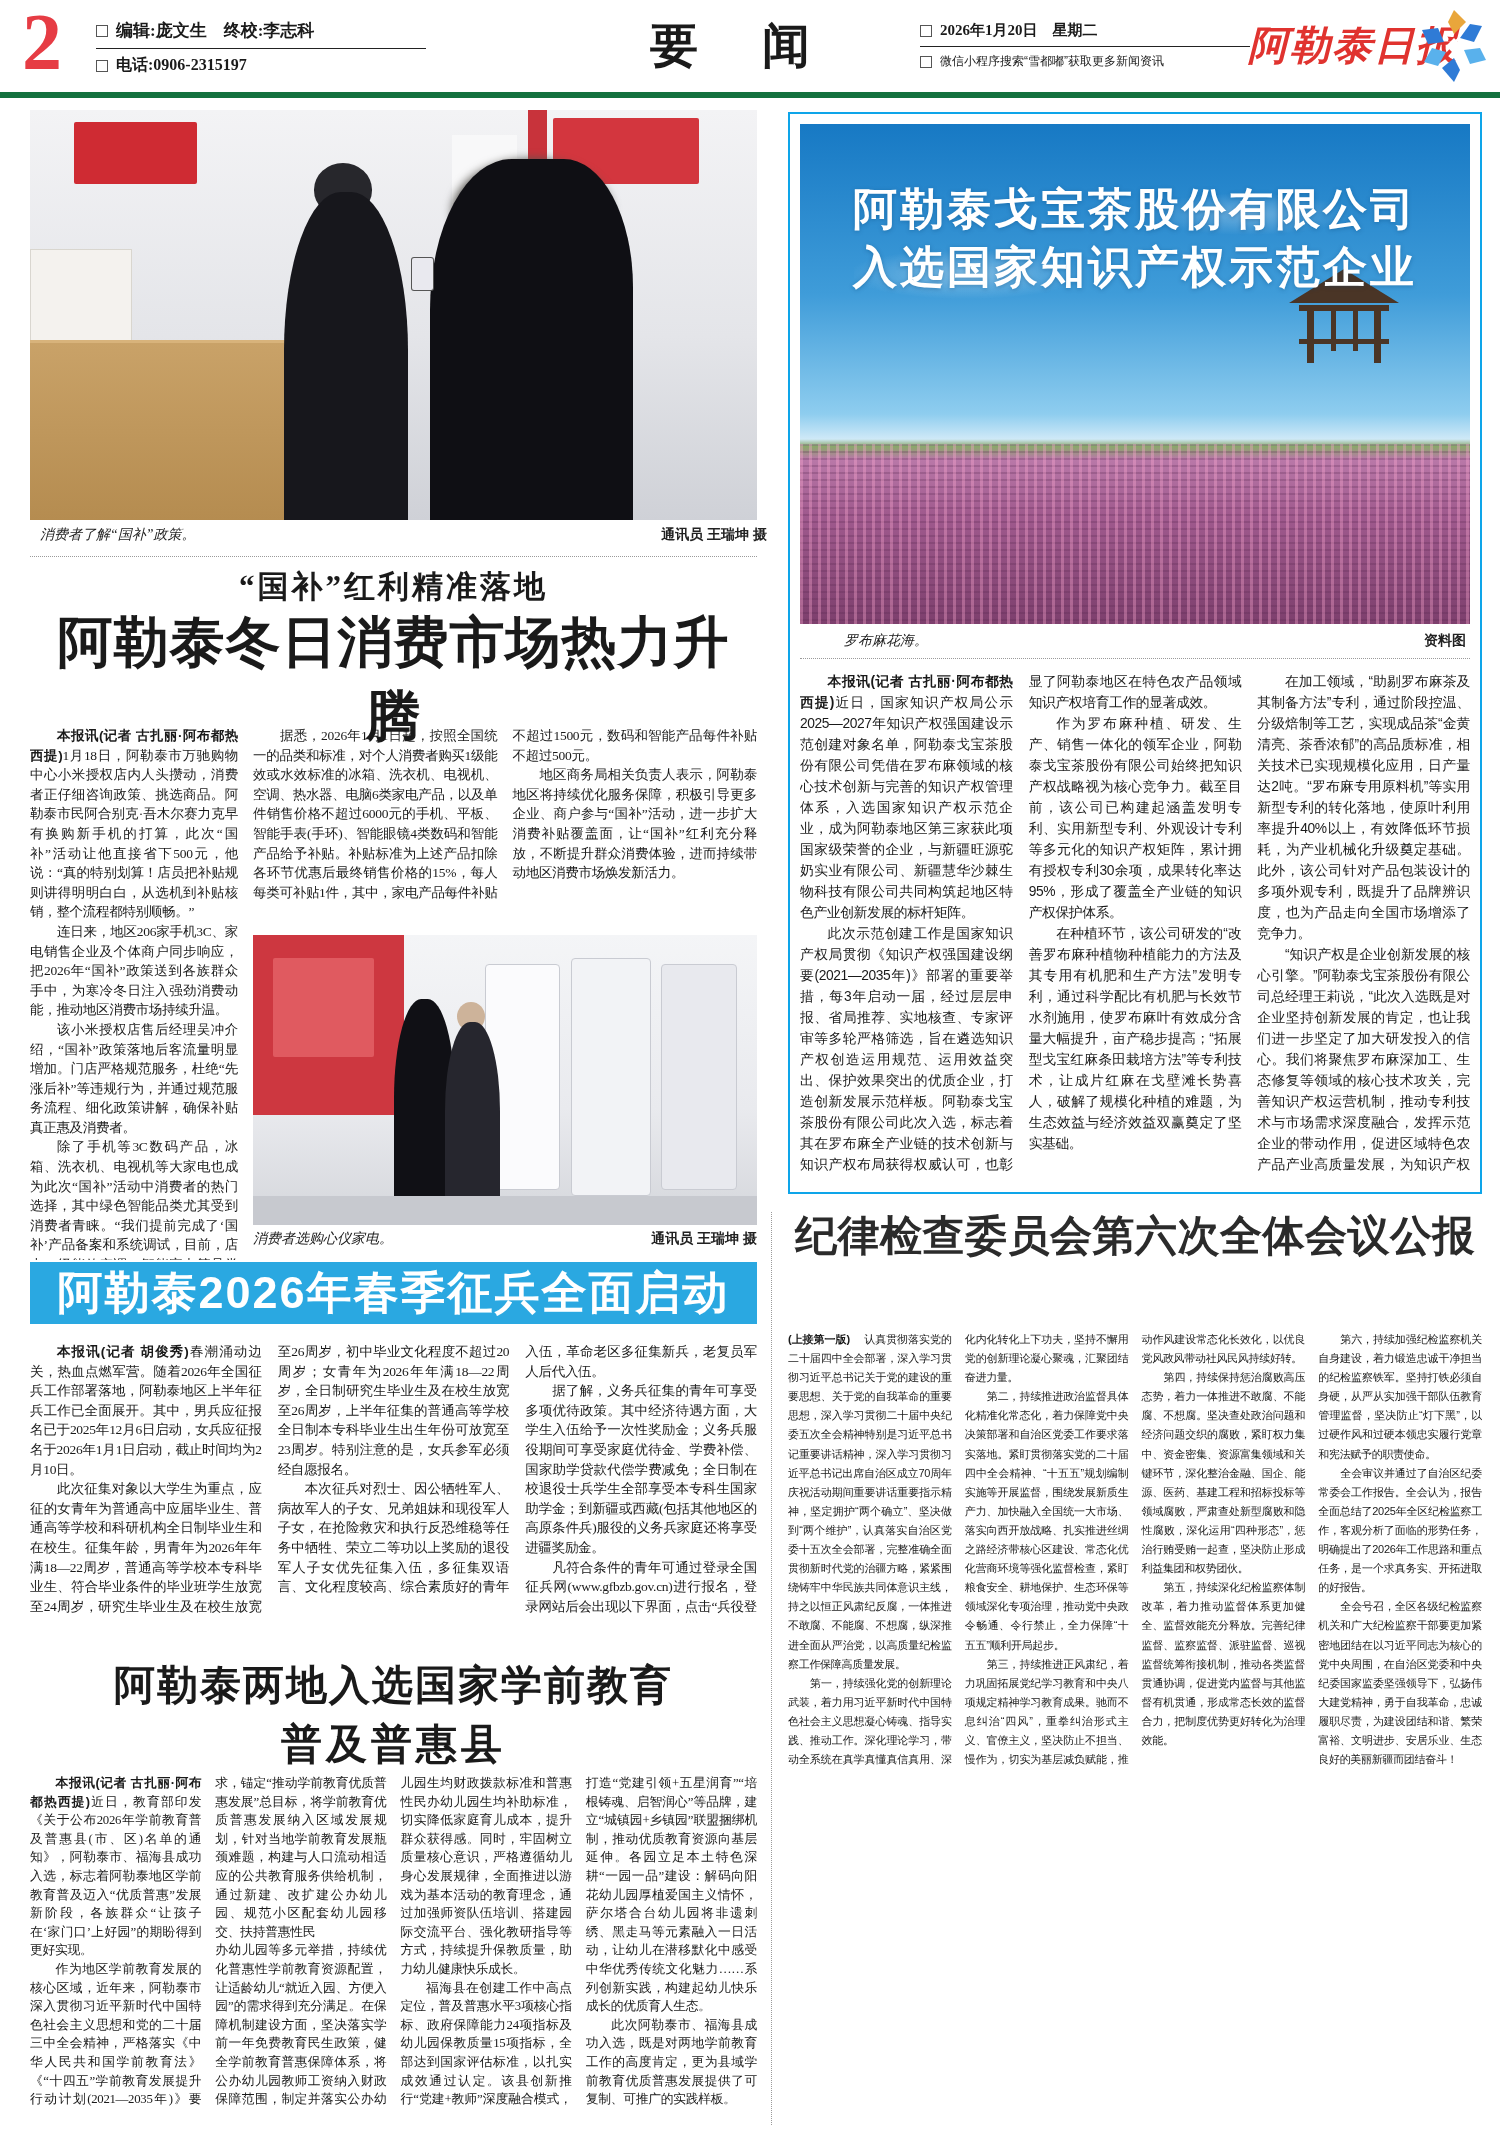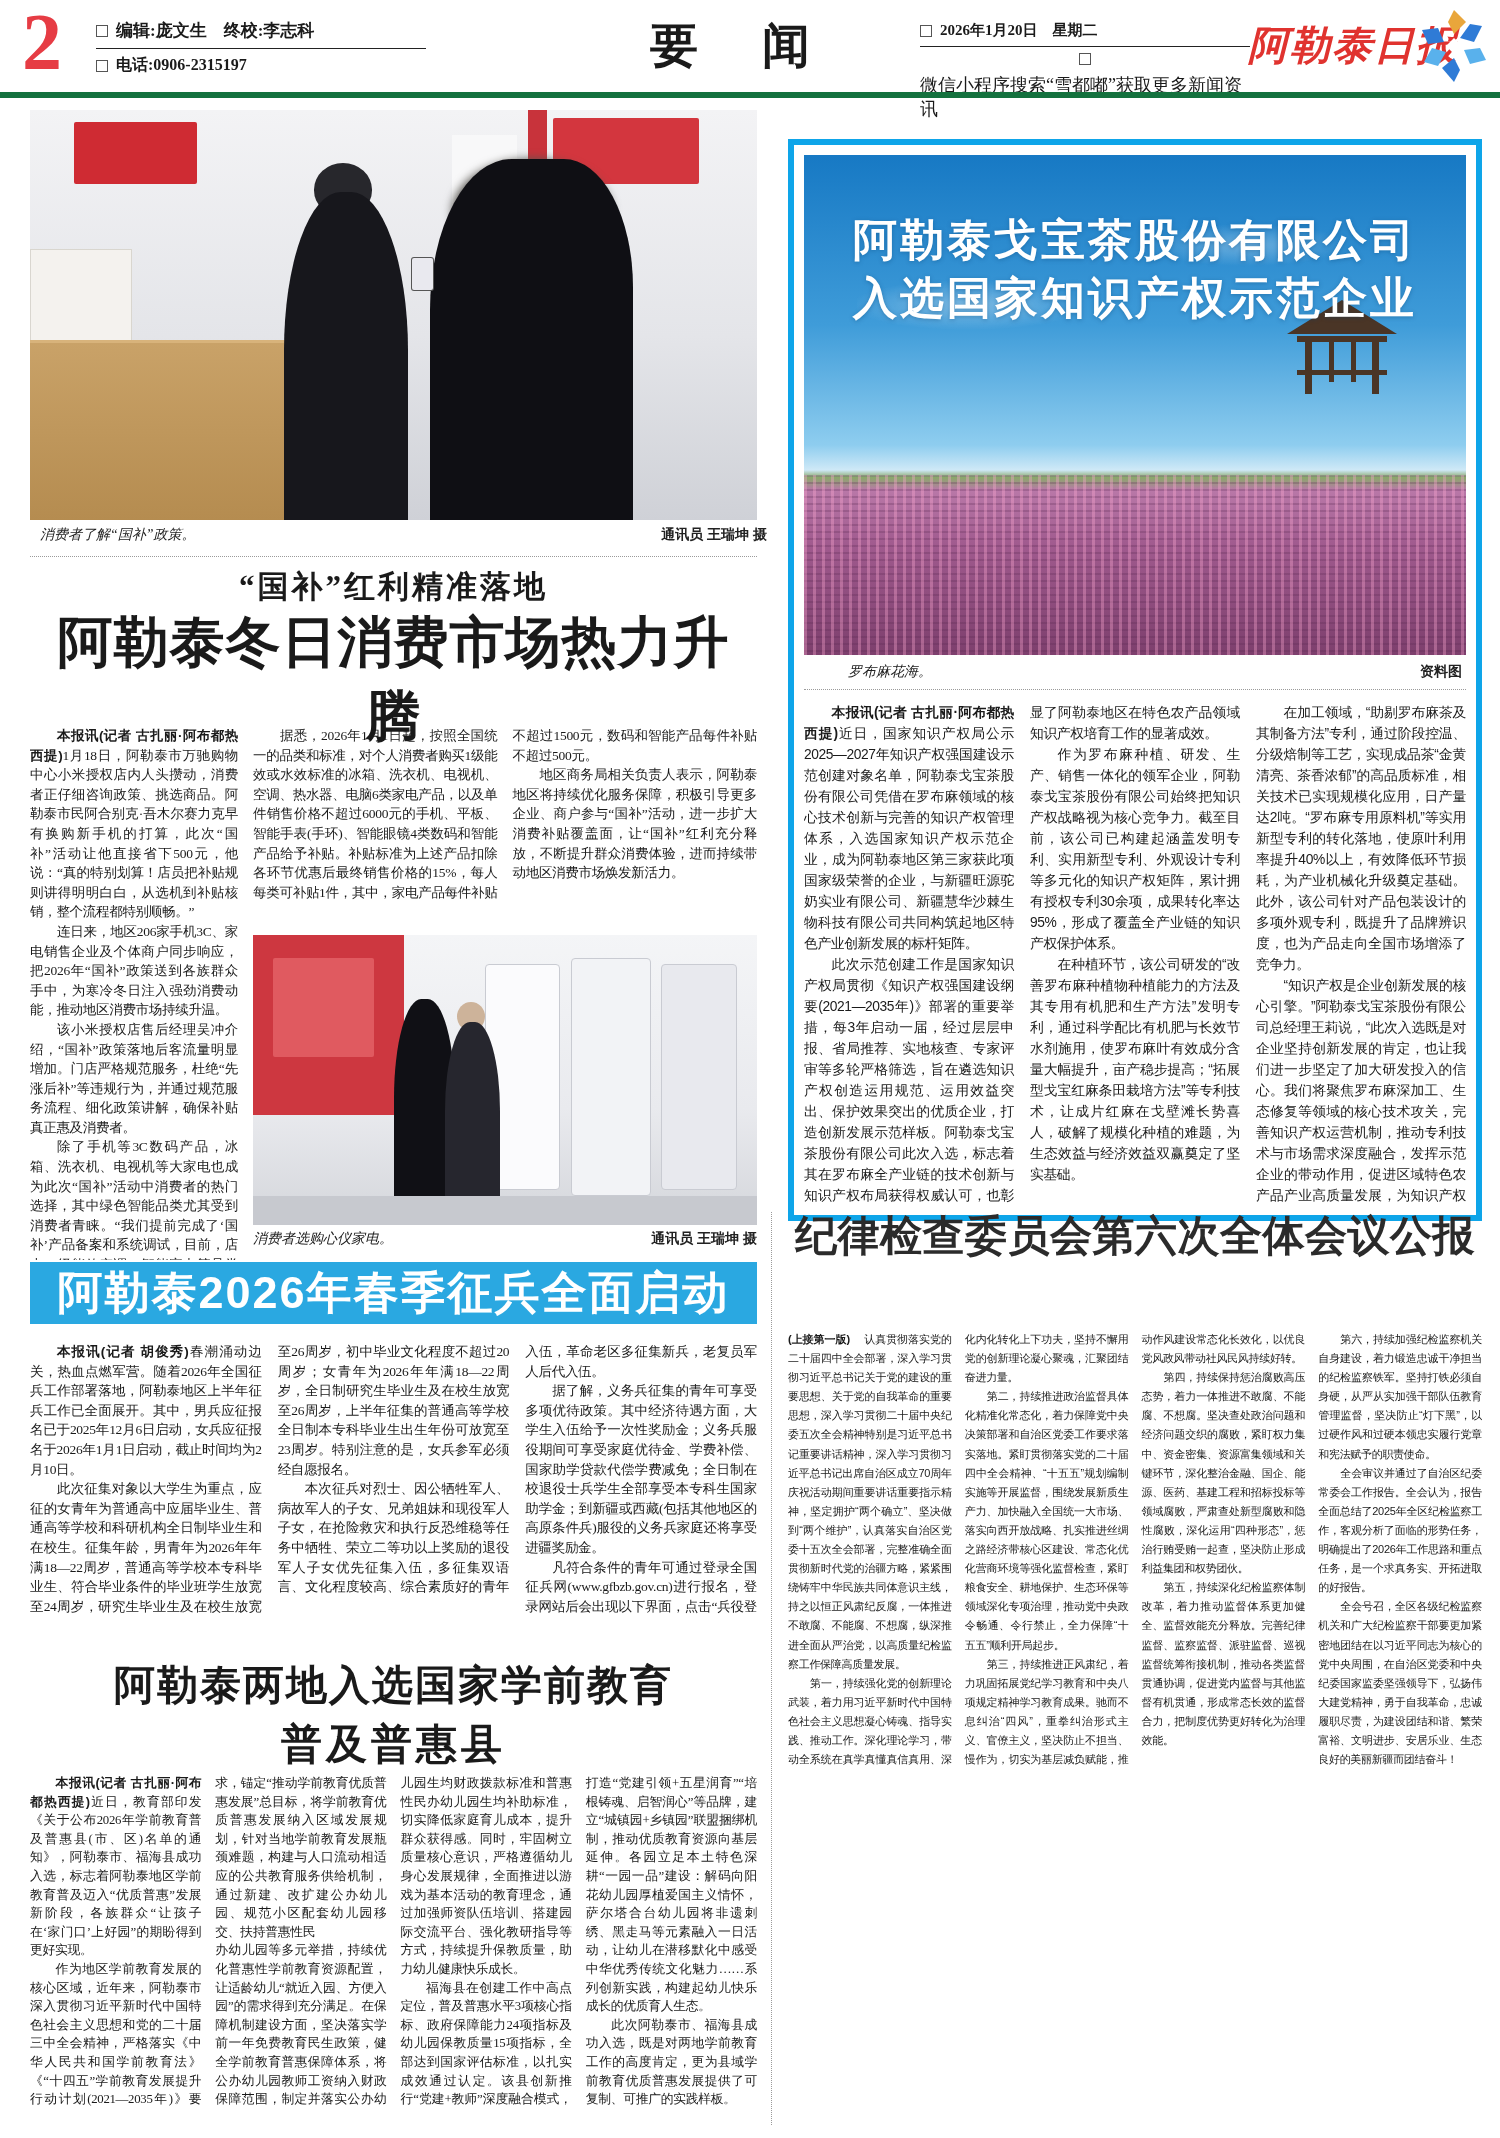--- a/index.html
+++ b/index.html
@@ -11,21 +11,21 @@
   
   .pagenum { left:22px; top:2px; font-size:80px; font-weight:bold; color:#e63c44; line-height:1; }
   .hdr-left { left:96px; top:16px; width:330px; }
   .hdr-row { font-size:17px; font-weight:bold; display:flex; align-items:center; gap:8px; padding:3px 0; }
   .hdr-row.small { font-weight:bold; font-size:16px; }
   .hdr-rule { border-bottom:1px solid #222; margin:3px 0; }
   .boxglyph { display:inline-block; width:12px; height:12px; border:1.5px solid #555; flex:0 0 auto; }
   .sectitle { left:620px; top:14px; width:220px; text-align:center; font-size:48px; font-weight:bold; letter-spacing:26px; text-indent:26px; }
   .hdr-right { left:920px; top:18px; width:330px; }
   .hdr-right .hdr-row { font-size:15px; }
-  .hdr-right .hdr-row.small { font-size:18px; font-weight:normal; font-family:Liberation Serif, serif;flex-direction:column; }
+  .hdr-right .hdr-row.small { font-size:12px; font-weight:normal; font-family:Liberation Sans, sans-serif; }
   .masthead { left:1248px; top:18px; font-size:40px; font-weight:bold; color:#e0332f; font-style:italic;
               font-family:"Liberation Serif","DejaVu Serif",serif; letter-spacing:2px; }
   .logo { left:1412px; top:4px; }
   .green-rule { left:0; top:92px; width:1500px; height:6px; background:#14713e; }
 
   
   .para { font-size:13.5px; line-height:19.6px; text-align:justify; text-indent:2em; letter-spacing:-0.3px; }
   .lead { font-weight:bold; font-family:"Liberation Sans",sans-serif; }
   .caprow { display:flex; justify-content:space-between; align-items:center; }
   .cap-l { font-size:14px; font-style:italic; color:#222; }
@@ -74,21 +74,21 @@
   .zb-body { left:30px; top:1342px; width:727px; height:290px; column-count:3; column-gap:16px; overflow:hidden; }
 
   
   .xq-head { left:30px; top:1658px; width:727px; text-align:center; font-weight:900; }
   .xq-h1 { font-size:41px; letter-spacing:2px; }
   .xq-h2 { font-size:41px; letter-spacing:4px; margin-top:4px; }
   .xq-body { left:30px; top:1774px; width:727px; height:350px; column-count:4; column-gap:14px; overflow:hidden; }
   .xq-body .para { font-size:12.8px; line-height:18.6px; }
 
   
-  .gb-box { left:788px; top:112px; width:694px; height:1082px; border:6px solid #0ea5e9; padding:10px; background:#fff;margin-top:27px; }
+  .gb-box { left:788px; top:112px; width:694px; height:1082px; border:2px solid #0ea5e9; padding:10px; background:#fff; }
   .photo3 { position:relative; width:100%; height:500px; overflow:hidden;
             background:linear-gradient(180deg,#1779c4 0%,#3f9cd9 34%,#8ecdef 58%,#cfe9f7 63%,
                         #8aa86a 64.5%,#b978a8 67%,#a05a8e 78%,#7d3f6d 100%); }
   .p3-clouds { position:absolute; left:8%; top:6%; width:84%; height:40%;
                background:radial-gradient(ellipse 30% 18% at 20% 60%, rgba(255,255,255,.35), transparent 70%),
                           radial-gradient(ellipse 26% 15% at 70% 30%, rgba(255,255,255,.30), transparent 70%); }
   .p3-speckle { position:absolute; left:0; top:64%; width:100%; height:36%;
                 background:repeating-linear-gradient(90deg, rgba(255,170,210,.35) 0 3px, transparent 3px 9px),
                            repeating-linear-gradient(180deg, rgba(90,40,80,.25) 0 2px, transparent 2px 7px); }
   .gb-headline { position:absolute; left:0; top:56px; width:100%; text-align:center; color:#fff;

